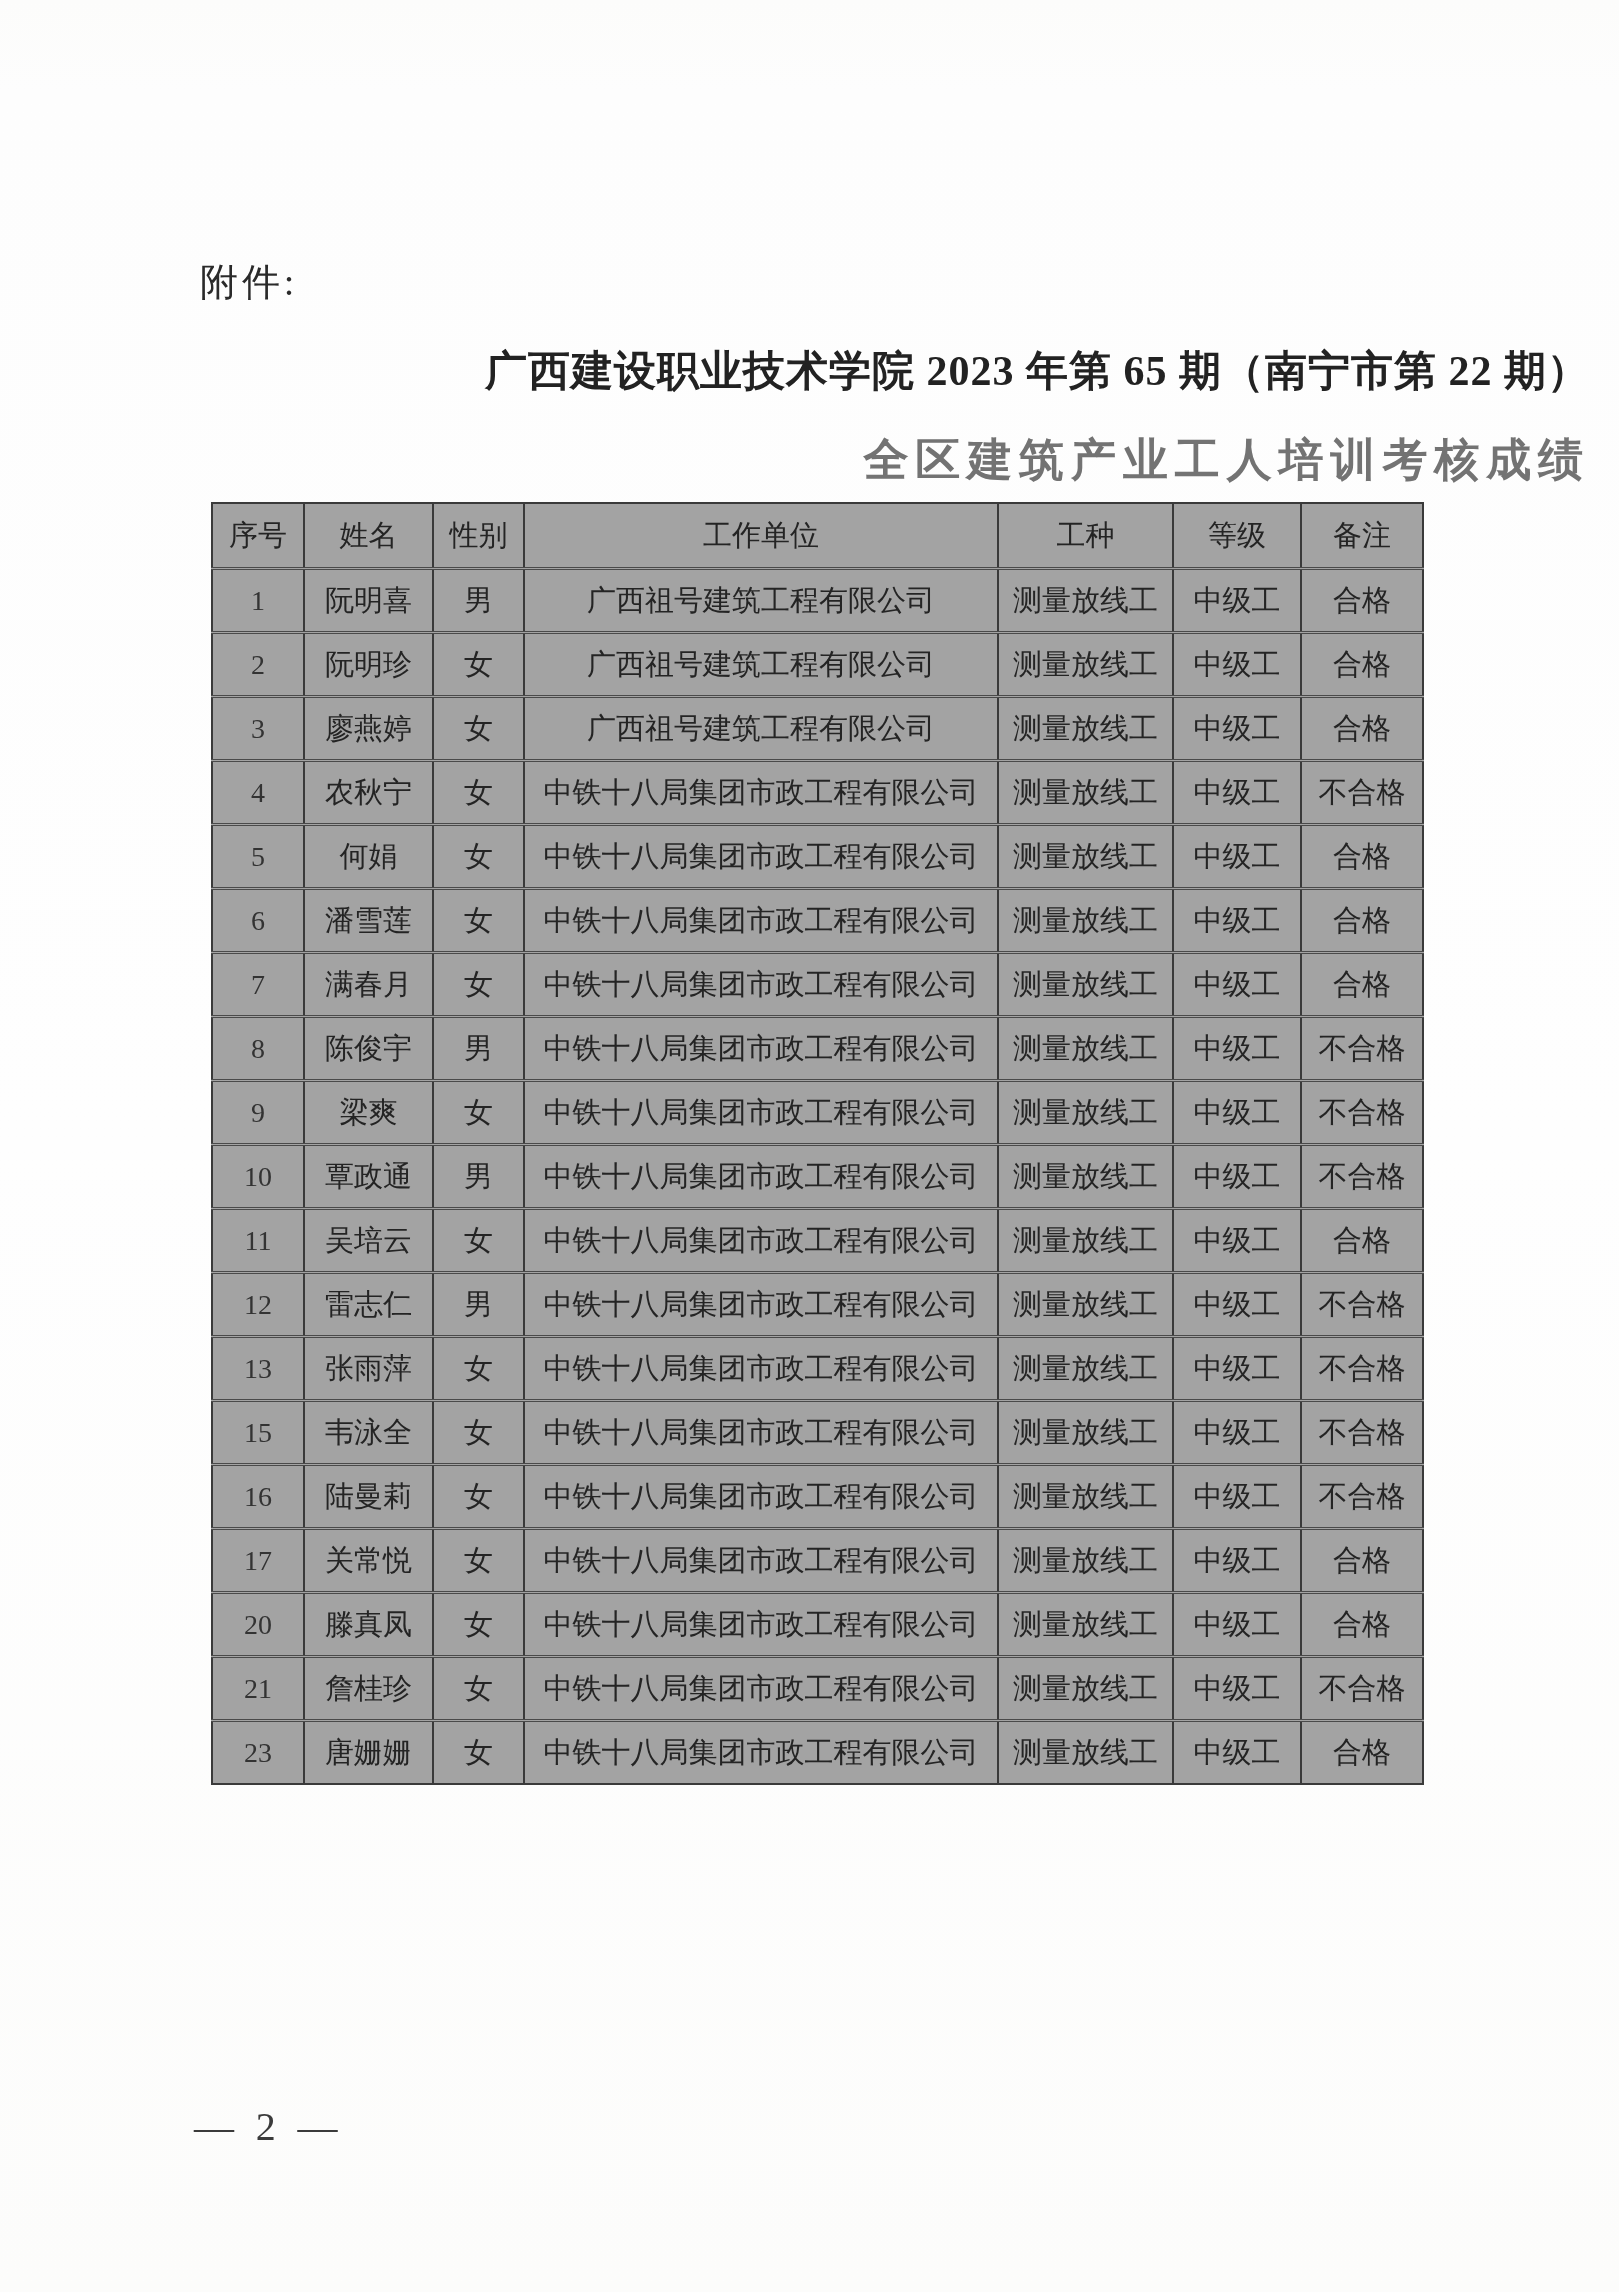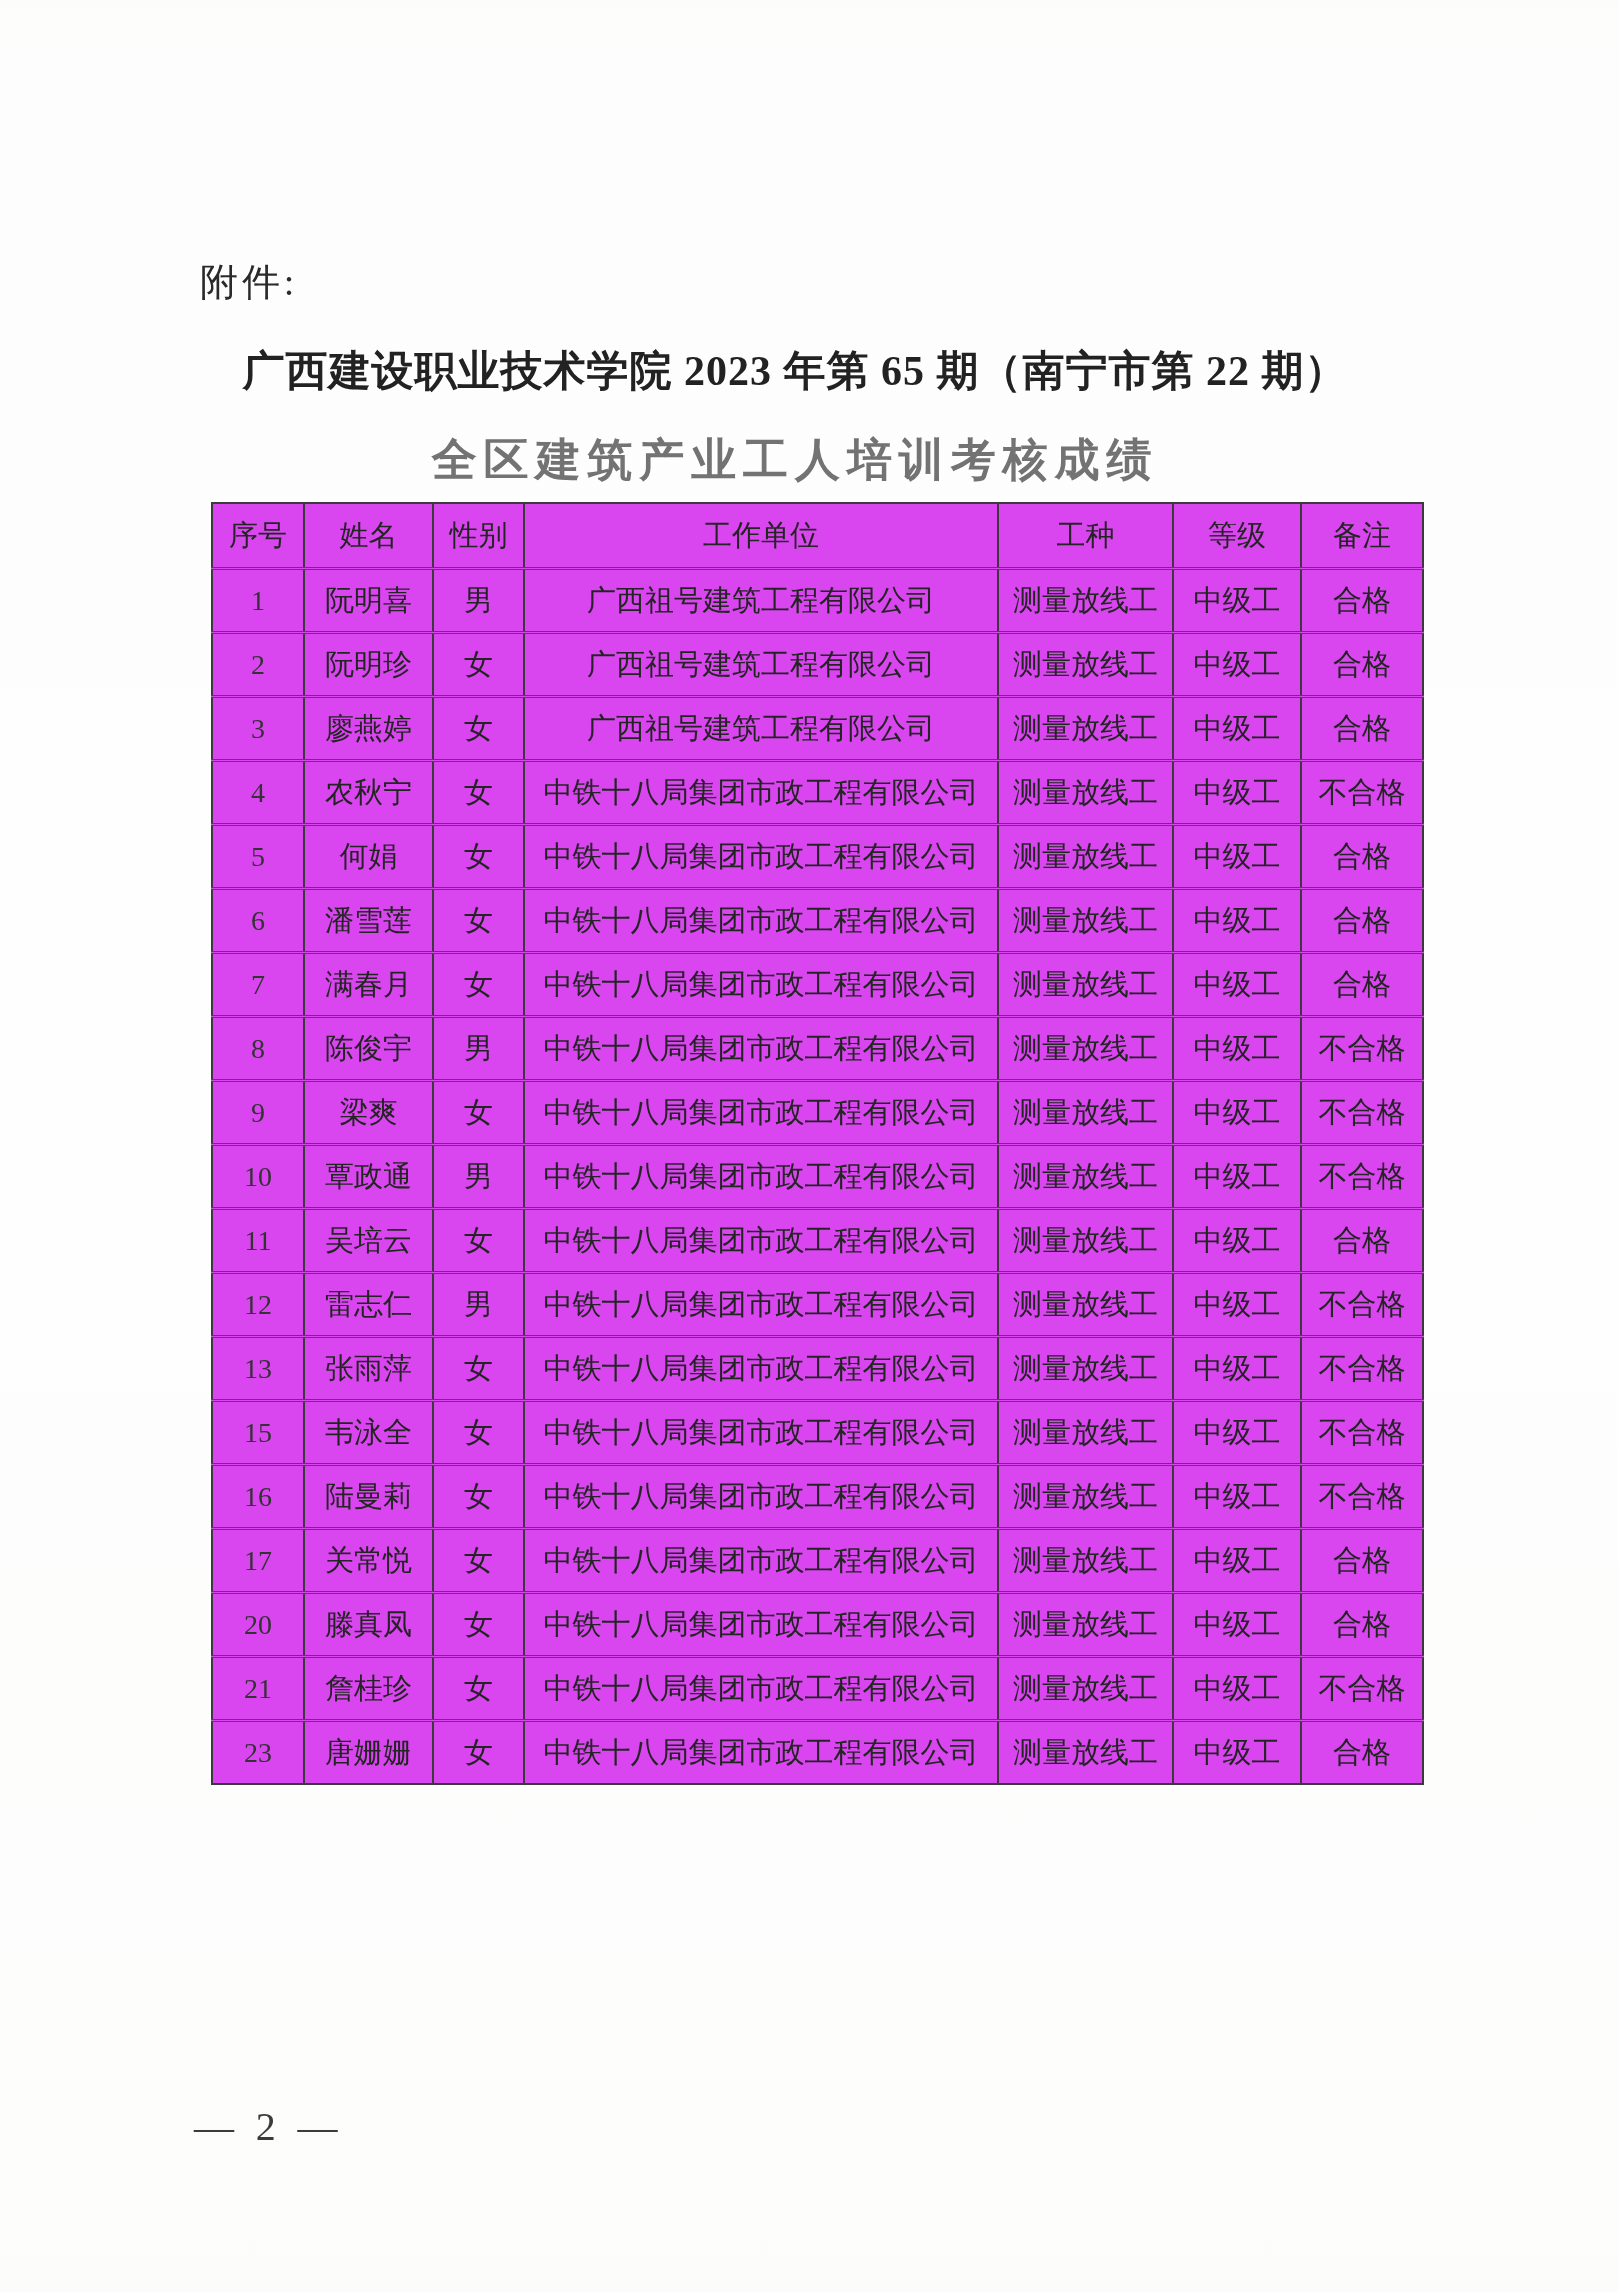--- a/index.html
+++ b/index.html
@@ -27,21 +27,21 @@
     top: 257px;
     font-size: 38px;
     letter-spacing: 3.9px;
     color: #2a2a2a;
   }
   .title-wrap {
     position: absolute;
     left: 0;
     top: 343px;
     width: 1590px;
-    text-align: center;
+    text-align: right;
   }
   .title-line1 {
     font-size: 42px;
     font-weight: bold;
     color: #222;
     letter-spacing: 1px;
   }
   .title-line2 {
     margin-top: 31px;
     font-size: 45px;
@@ -49,21 +49,21 @@
     color: #737373;
     letter-spacing: 6.9px;
   }
   table.results {
     position: absolute;
     left: 211px;
     top: 502px;
     width: 1199px;
     border-collapse: collapse;
     table-layout: fixed;
-    background: #d946ef;
+    background: #a3a3a3;
     border: 2.9px solid #2c2c2c;
   }
   .results th, .results td {
     border: 2px solid #3a3a3a;
     text-align: center;
     vertical-align: middle;
     padding: 0;
     font-weight: normal;
     overflow: hidden;
     white-space: nowrap;

